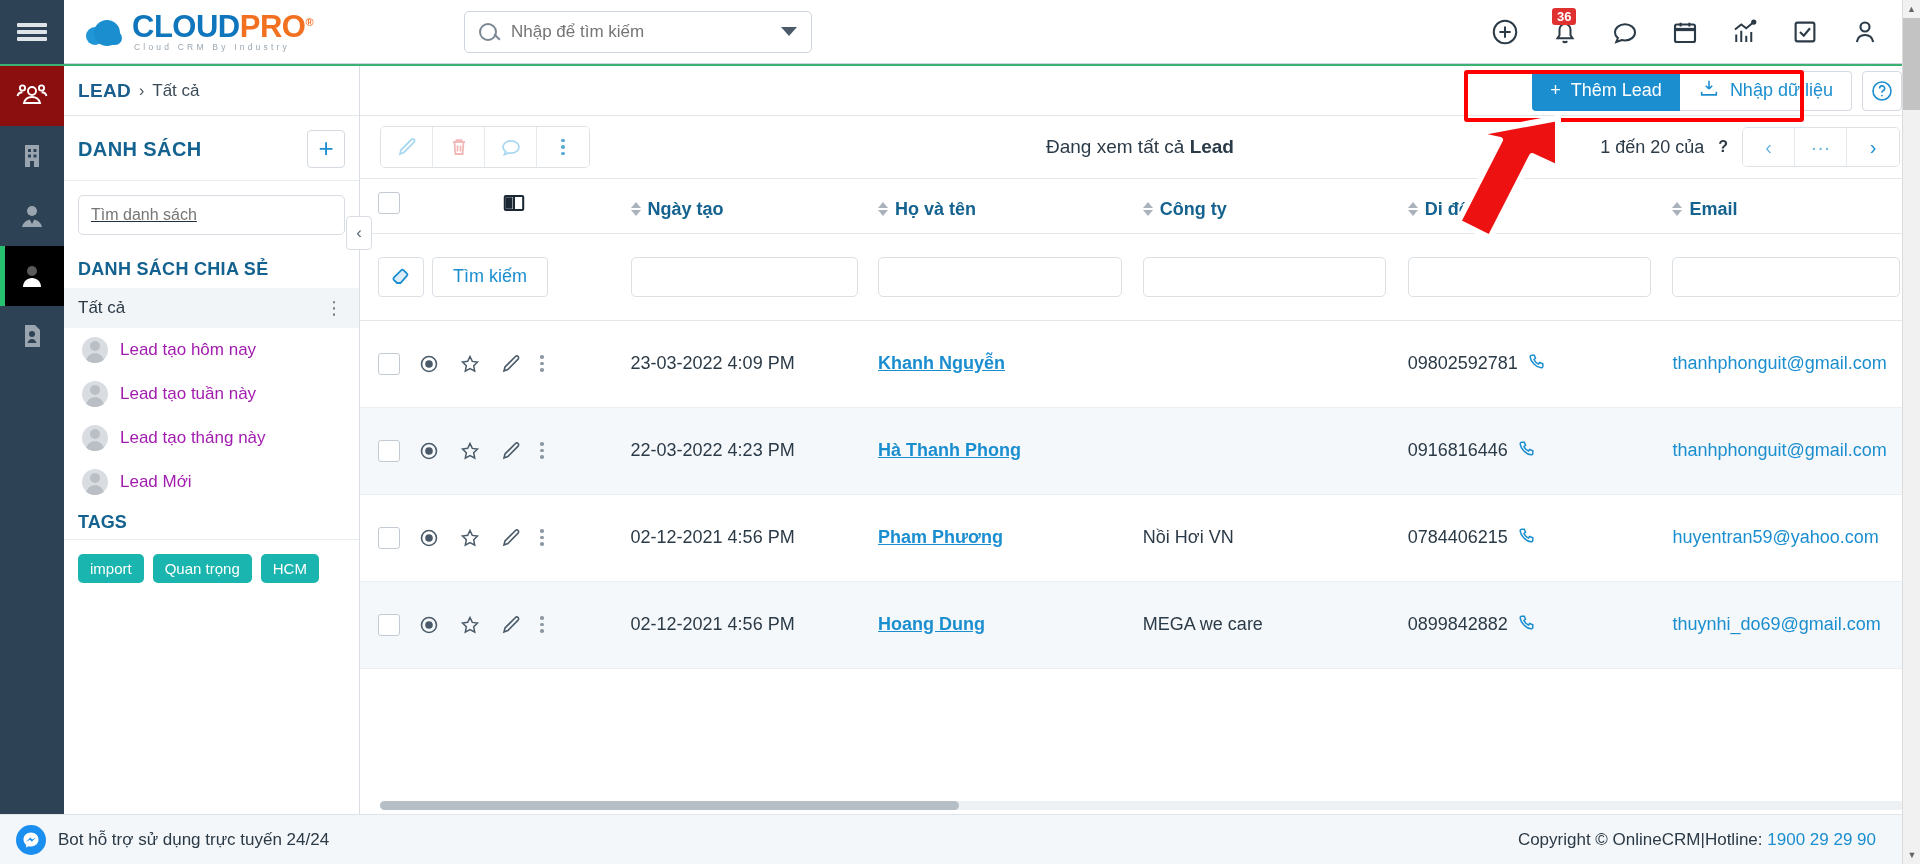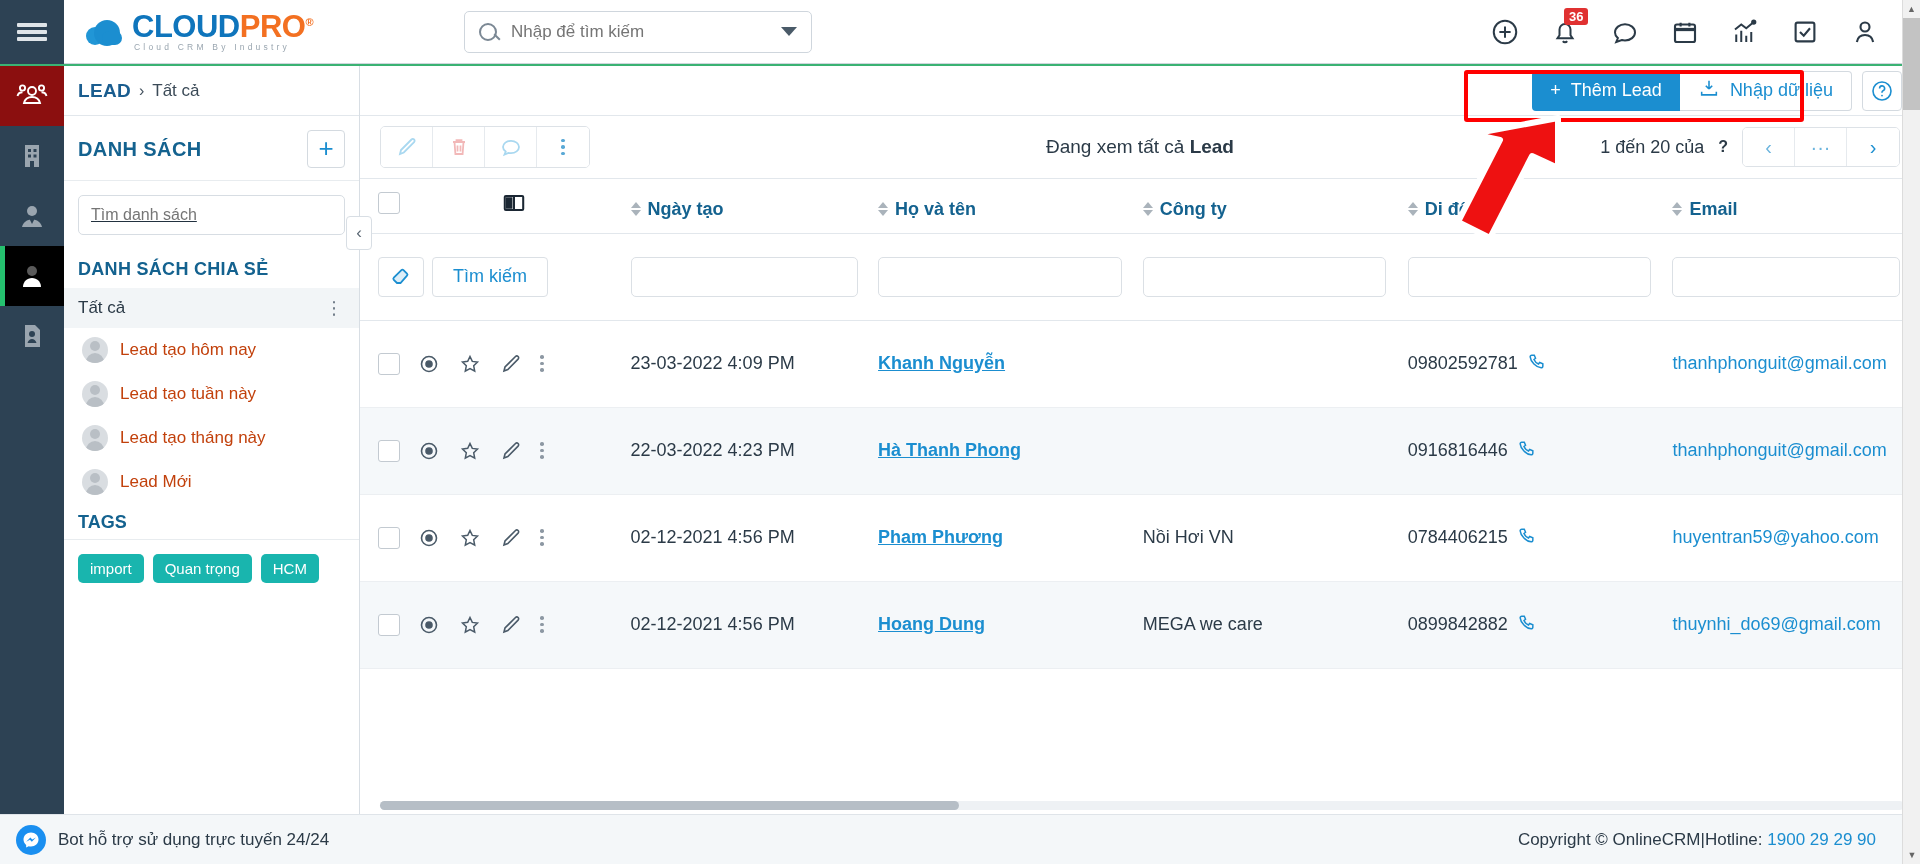--- a/index.html
+++ b/index.html
@@ -47,21 +47,21 @@
   .search-input {
     border: none; outline: none; flex: 1; font-size: 17px; color: #5a6b7b; padding-left: 14px;
     font-family: "Liberation Sans", sans-serif; background: transparent;
   }
   .search-caret { width:0;height:0;border-left:8px solid transparent;border-right:8px solid transparent;border-top:9px solid #4a5a68; margin-right:4px;}
   .topbar-spacer { flex: 1; }
   .top-icons { display: flex; align-items: center; gap: 30px; padding-right: 40px; }
   .ticon { width: 30px; height: 30px; position: relative; cursor: pointer; color: #2b3a47; }
   .ticon svg { width: 30px; height: 30px; display: block; }
   .badge {
-    position: absolute; top: -9px; left: 14px; background: #e03131; color: #fff;
+    position: absolute; top: -9px; left: 2px; background: #e03131; color: #fff;
     font-size: 13px; font-weight: 700; border-radius: 3px; padding: 1px 5px; line-height: 15px;
   }
   .green-line { height: 2px; background: #3bb273; width: 100%; }
 
   
   .body-row { flex: 1; display: flex; min-height: 0; position: relative; }
 
   
   .rail { width: 64px; background: #2d4254; flex: 0 0 64px; }
   .rail-item {
@@ -105,21 +105,21 @@
     font-family: "Liberation Sans", sans-serif; background: transparent;
   }
   .lp-section { font-size: 18px; font-weight: 700; color: #14628f; padding: 10px 14px 8px 14px; letter-spacing:.3px;}
   .lp-row {
     height: 40px; display: flex; align-items: center; padding: 0 12px 0 14px; font-size: 17px;
     color: #2b3a47; cursor: pointer; justify-content: space-between;
   }
   .lp-row.sel { background: #f2f5f7; }
   .lp-row .dots { color: #6a7683; font-size: 18px; letter-spacing: 0; line-height: 6px; padding-right:4px;}
   .lp-item {
-    height: 44px; display: flex; align-items: center; padding-left: 18px; font-size: 17px; color:#c2410c; cursor:pointer;
+    height: 44px; display: flex; align-items: center; padding-left: 18px; font-size: 17px; color:#a21caf; cursor:pointer;
   }
   .avt {
     width: 26px; height: 26px; border-radius: 50%; background: #d9dde1; margin-right: 12px;
     position: relative; overflow: hidden; flex: 0 0 auto;
   }
   .avt::before { content:''; position:absolute; width:10px;height:10px;border-radius:50%;background:#b9bfc5;left:8px;top:4px;}
   .avt::after { content:''; position:absolute; width:18px;height:10px;border-radius:9px 9px 0 0;background:#b9bfc5;left:4px;top:16px;}
   .tags-head { font-size: 18px; font-weight: 700; color: #14628f; padding: 8px 14px 6px 14px; }
   .tags-wrap { padding: 14px; display: flex; gap: 9px; flex-wrap: wrap; border-top: 1px solid #e8ecef; }
   .tag {

